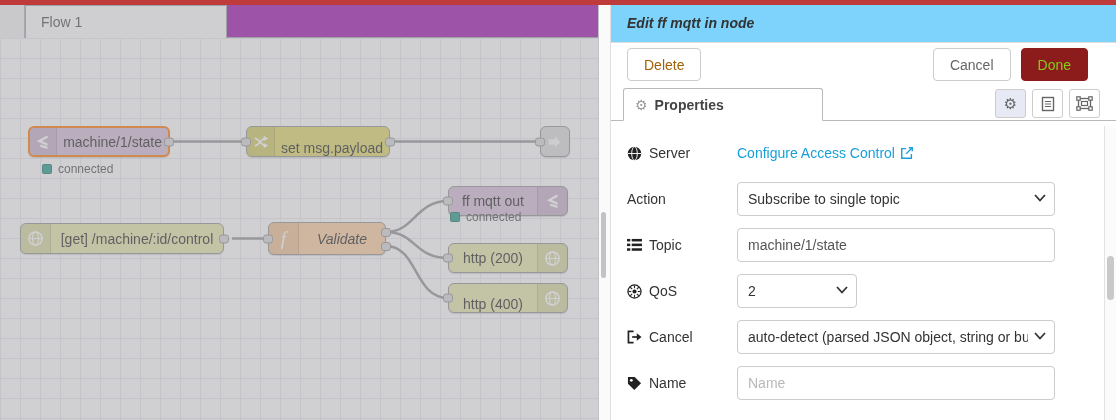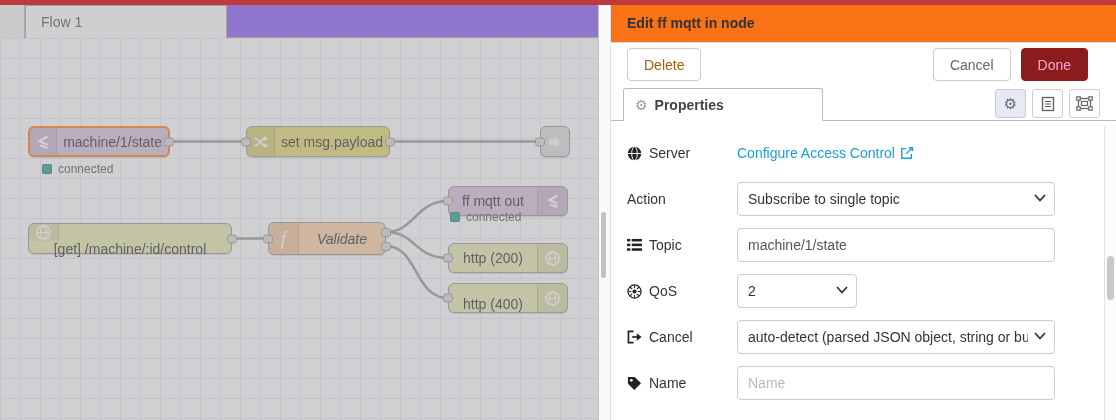--- a/index.html
+++ b/index.html
@@ -5,64 +5,64 @@
   * { margin:0; padding:0; box-sizing:border-box; }
   html,body { width:1116px; height:420px; overflow:hidden; }
   body { font-family:"Liberation Sans", sans-serif; background:#fff; }
   .app { position:relative; width:1116px; height:420px; }
 
   
   .topbar { position:absolute; left:0; top:0; width:1116px; height:5px; background:#bf3a3a; }
 
   
   .workspace { position:absolute; left:0; top:5px; width:598px; height:415px; background:#f3f3f3; overflow:hidden; }
-  .tabbar { position:absolute; left:0; top:0; width:100%; height:33px; background:#8b5cf6; border-bottom:1px solid #a9a9ad; }
+  .tabbar { position:absolute; left:0; top:0; width:100%; height:33px; background:#a21caf; border-bottom:1px solid #a9a9ad; }
   .tabbar-stub { position:absolute; left:0; top:0; width:25px; height:33px; border-right:1px solid #b7b7bb; background:#f3f3f3; }
   .flow-tab { position:absolute; left:25px; top:0; width:202px; height:33px; background:#fdfdfd; border:1px solid #a9a9ad; border-bottom:none; padding:8px 0 0 15px; font-size:14px; color:#555; }
   .canvas { position:absolute; left:0; top:33px; width:598px; height:382px;
     background-color:#fff;
     background-image:linear-gradient(#e9eaef 1px, transparent 1px), linear-gradient(90deg, #e9eaef 1px, transparent 1px);
     background-size:20px 20px; }
   .wires { position:absolute; left:0; top:0; }
   .wires path { stroke:#999; stroke-width:2.5; fill:none; }
 
   .node { position:absolute; height:31px; border:1px solid #999; border-radius:6px; display:flex; align-items:center; box-shadow:0 1px 1px rgba(0,0,0,0.15); font-size:14px; color:#333; }
   .node .icon-box { width:30px; align-self:stretch; display:flex; align-items:center; justify-content:center; background:rgba(0,0,0,0.06); }
   .node .icon-box.left { border-right:1px solid rgba(0,0,0,0.12); border-radius:5px 0 0 5px; }
   .node .icon-box.right { border-left:1px solid rgba(0,0,0,0.12); border-radius:0 5px 5px 0; }
   .node .lbl { flex:1; text-align:center; padding:0 6px; white-space:nowrap; }
   .n-mqtt { background:#d8bfd8; }
   .n-sel { border:2px solid #ff7f0e; }
-  .n-change { background:#e2d96e; }
+  .n-change { background:#e2d96e;align-items:flex-end; }
   .n-http { background:#e7e7ae; }
   .n-func { background:#fdd0a2; height:33px; }
   .n-link { background:#dddddd; width:30px; justify-content:center; }
   .port { position:absolute; width:10px; height:9px; background:#d9d9d9; border:1px solid #999; border-radius:3px; }
   .port.in { left:-6px; top:50%; transform:translateY(-50%); }
   .port.out { right:-6px; top:50%; transform:translateY(-50%); }
   .port.o1 { right:-6px; top:5px; transform:none; }
   .port.o2 { right:-6px; top:19px; transform:none; }
   .status { position:absolute; display:flex; align-items:center; gap:6px; font-size:12px; color:#555; }
   .status .dot { width:10px; height:10px; border-radius:2px; background:#2f9e8c; border:1px solid rgba(0,0,0,0.2); }
 
   
   .shade { position:absolute; left:0; top:0; width:598px; height:415px; background:rgba(150,150,158,0.45); pointer-events:none; }
 
   
   .separator { position:absolute; left:598px; top:5px; width:12px; height:415px; background:#fafafa; border-left:1px solid #c3c3c7; }
   .ws-scroll-thumb { position:absolute; left:2px; top:207px; width:5px; height:66px; background:#c2c2c6; border-radius:3px; }
 
   
   .panel { position:absolute; left:610px; top:5px; width:506px; height:415px; background:#fff; border-left:1px solid #e0e0e0; }
-  .panel-header { height:38px; background:#f97316; border-bottom:1px solid #ddd; padding:10px 16px 0; font-size:14px; font-weight:bold; color:#333; }
+  .panel-header { height:38px; background:#7dd3fc; border-bottom:1px solid #ddd; padding:10px 16px 0; font-size:14px; font-weight:bold; color:#333;font-style:italic; }
   .btn-row { height:43px; padding:5px 28px 0 16px; display:flex; align-items:flex-start; }
   .btn { height:33px; padding:0 16px; font-size:14px; border:1px solid #ccc; border-radius:4px; background:#fff; cursor:pointer; font-family:inherit; }
   .btn-delete { color:#a16207; }
   .btn-cancel { color:#666; margin-left:auto; }
-  .btn-done { color:#f9a8d4; background:#8c1b1b; border-color:#8c1b1b; margin-left:10px; }
+  .btn-done { color:#84cc16; background:#8c1b1b; border-color:#8c1b1b; margin-left:10px; }
   .tabrow { position:relative; height:35px; border-bottom:1px solid #b9b9bd; }
   .prop-tab { position:absolute; left:12px; bottom:-1px; width:200px; height:33px; background:#fff; border:1px solid #b9b9bd; border-bottom:1px solid #fff; border-radius:3px 3px 0 0; display:flex; align-items:center; gap:7px; padding-left:11px; font-size:14px; font-weight:bold; color:#444; }
   .gear-glyph { font-family:"DejaVu Sans", sans-serif; color:#999; font-size:14px; font-weight:normal; }
   .mini-btns { position:absolute; right:16px; top:3px; display:flex; gap:6px; }
   .mini-btn { width:31px; height:29px; border:1px solid #ccc; border-radius:3px; background:#fff; display:flex; align-items:center; justify-content:center; cursor:pointer; }
   .mini-btn.active { background:#e7eaf5; }
   .mini-btn .gear-glyph { color:#666; font-size:15px; }
 
   .form { padding:15px 16px 0; }
   .frow { display:flex; align-items:center; height:34px; margin-bottom:12px; }
@@ -133,21 +133,21 @@
         <div class="port out"></div>
       </div>
 
       <div class="node n-link" style="left:540px; top:88px; width:30px;">
         <svg width="18" height="18" viewBox="0 0 20 20">
             <polygon points="3,7 10,7 10,3.5 16,10 10,16.5 10,13 3,13" fill="#fff" opacity="0.85"></polygon>
           </svg>
         <div class="port in"></div>
       </div>
 
-      <div class="node n-http" style="left:28px; top:185px; width:204px;flex-direction:column;">
+      <div class="node n-http" style="left:20px; top:185px; width:204px;">
         <div class="icon-box left">
           <svg width="17" height="17" viewBox="0 0 18 18" fill="none" stroke="#fff">
               <circle cx="9" cy="9" r="7" stroke-width="1.6"></circle>
               <ellipse cx="9" cy="9" rx="3.2" ry="7" stroke-width="1.2"></ellipse>
               <path d="M2 9 H16" stroke-width="1.2"></path>
             </svg>
         </div>
         <div class="lbl">[get] /machine/:id/control</div>
         <div class="port out"></div>
       </div>

